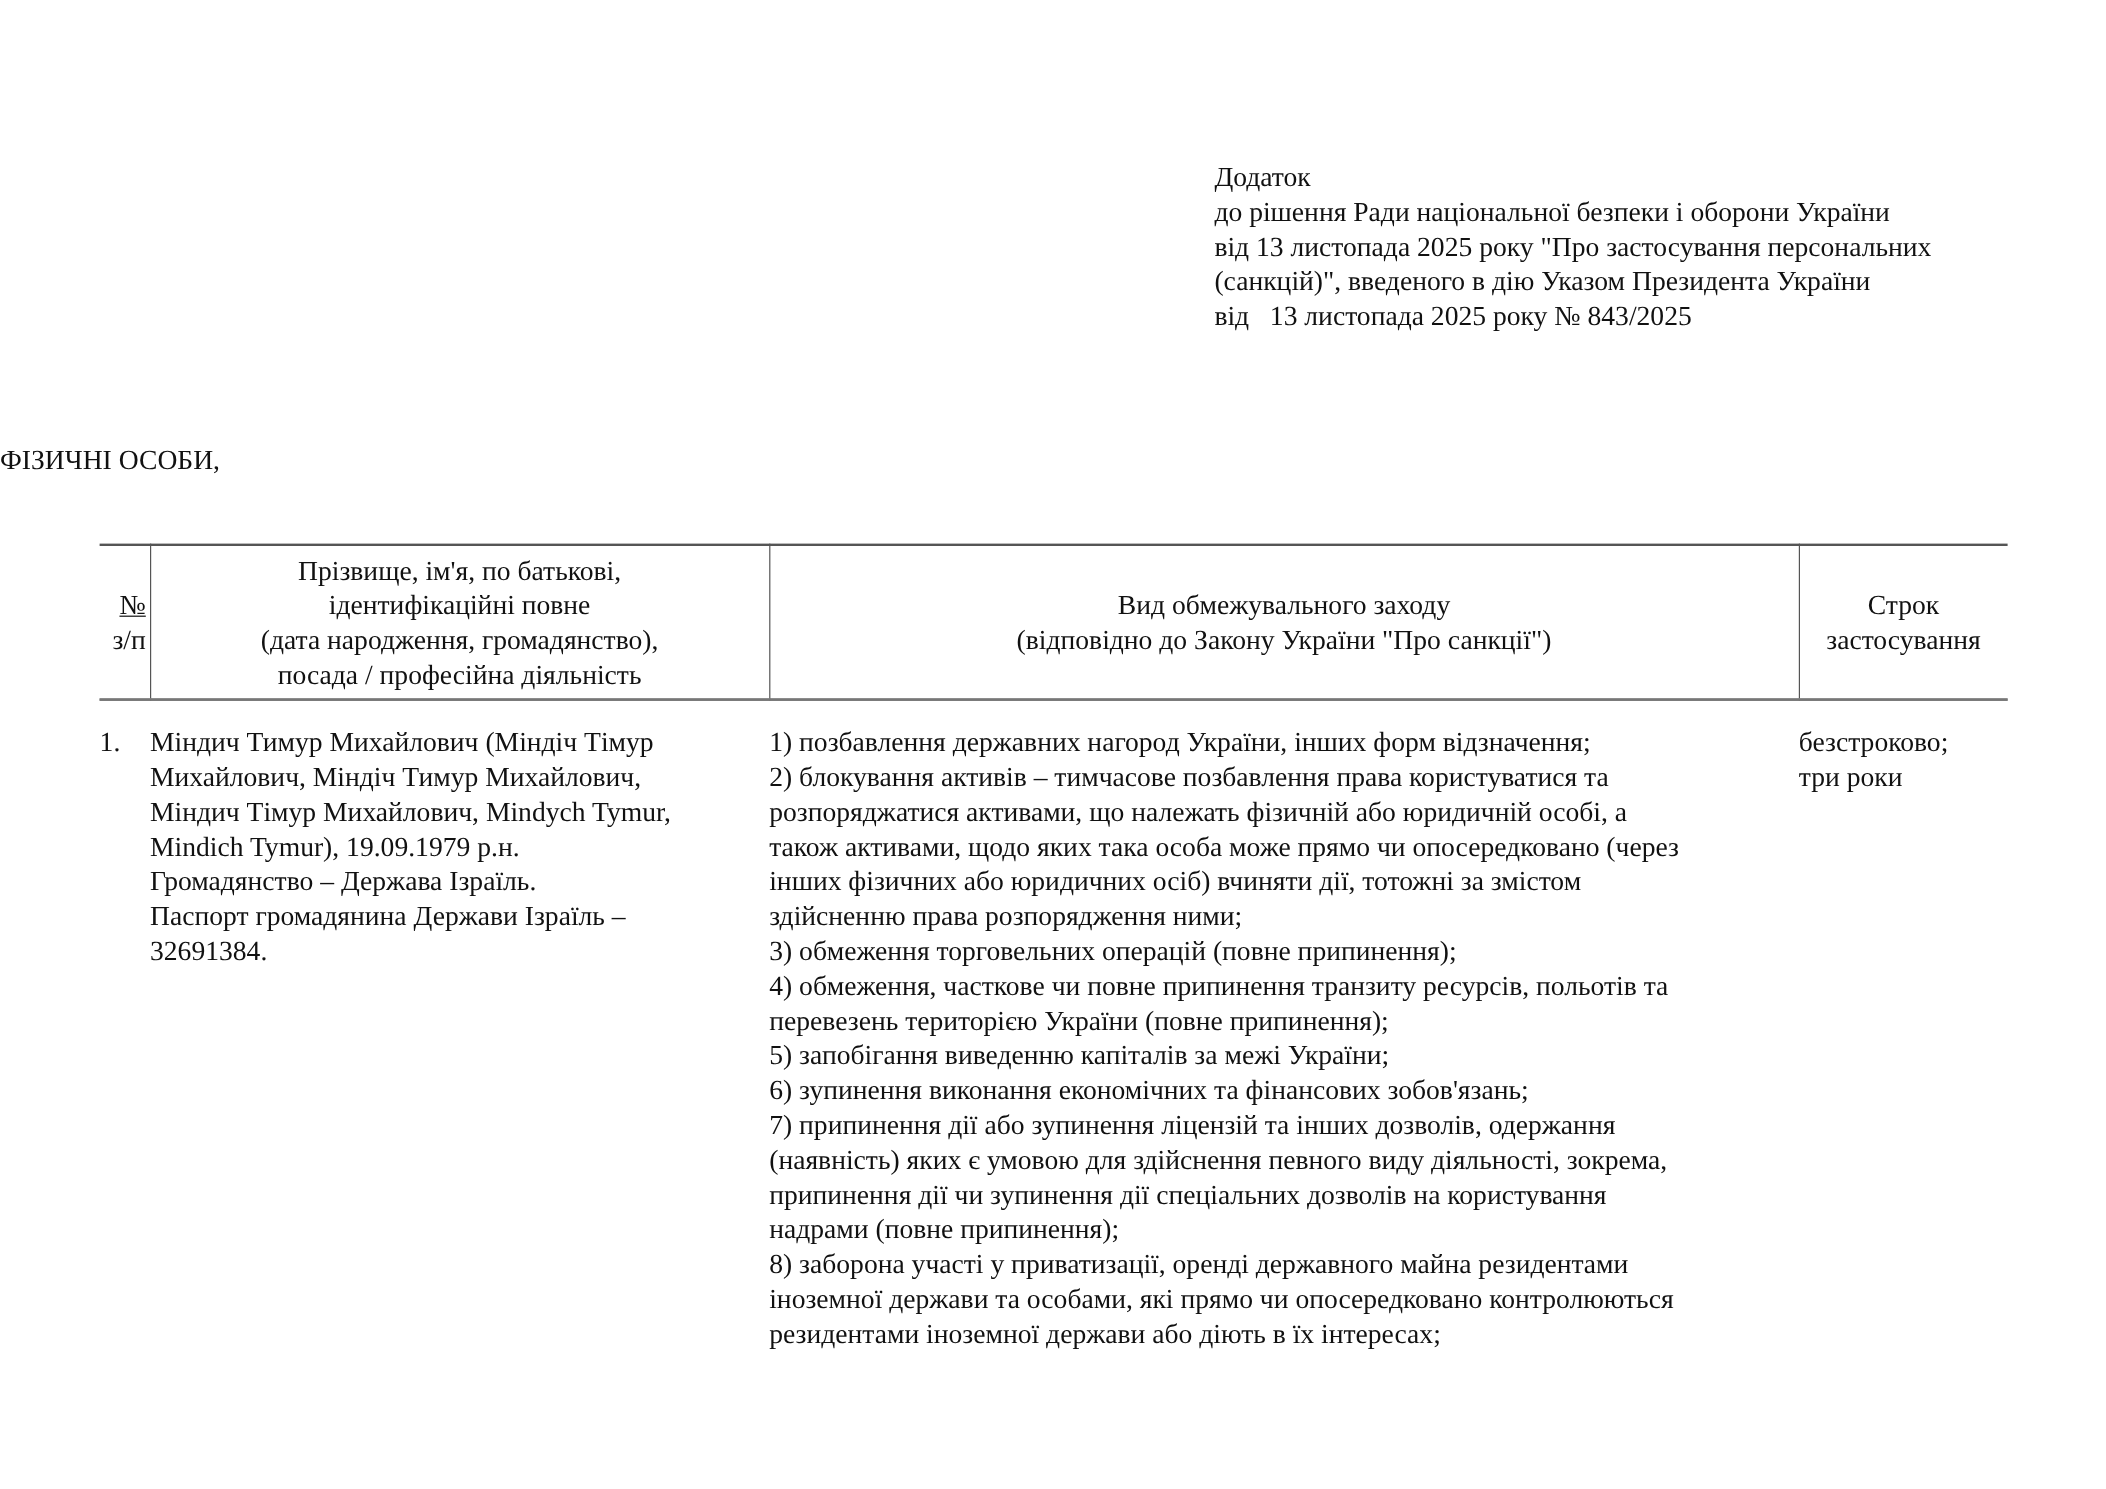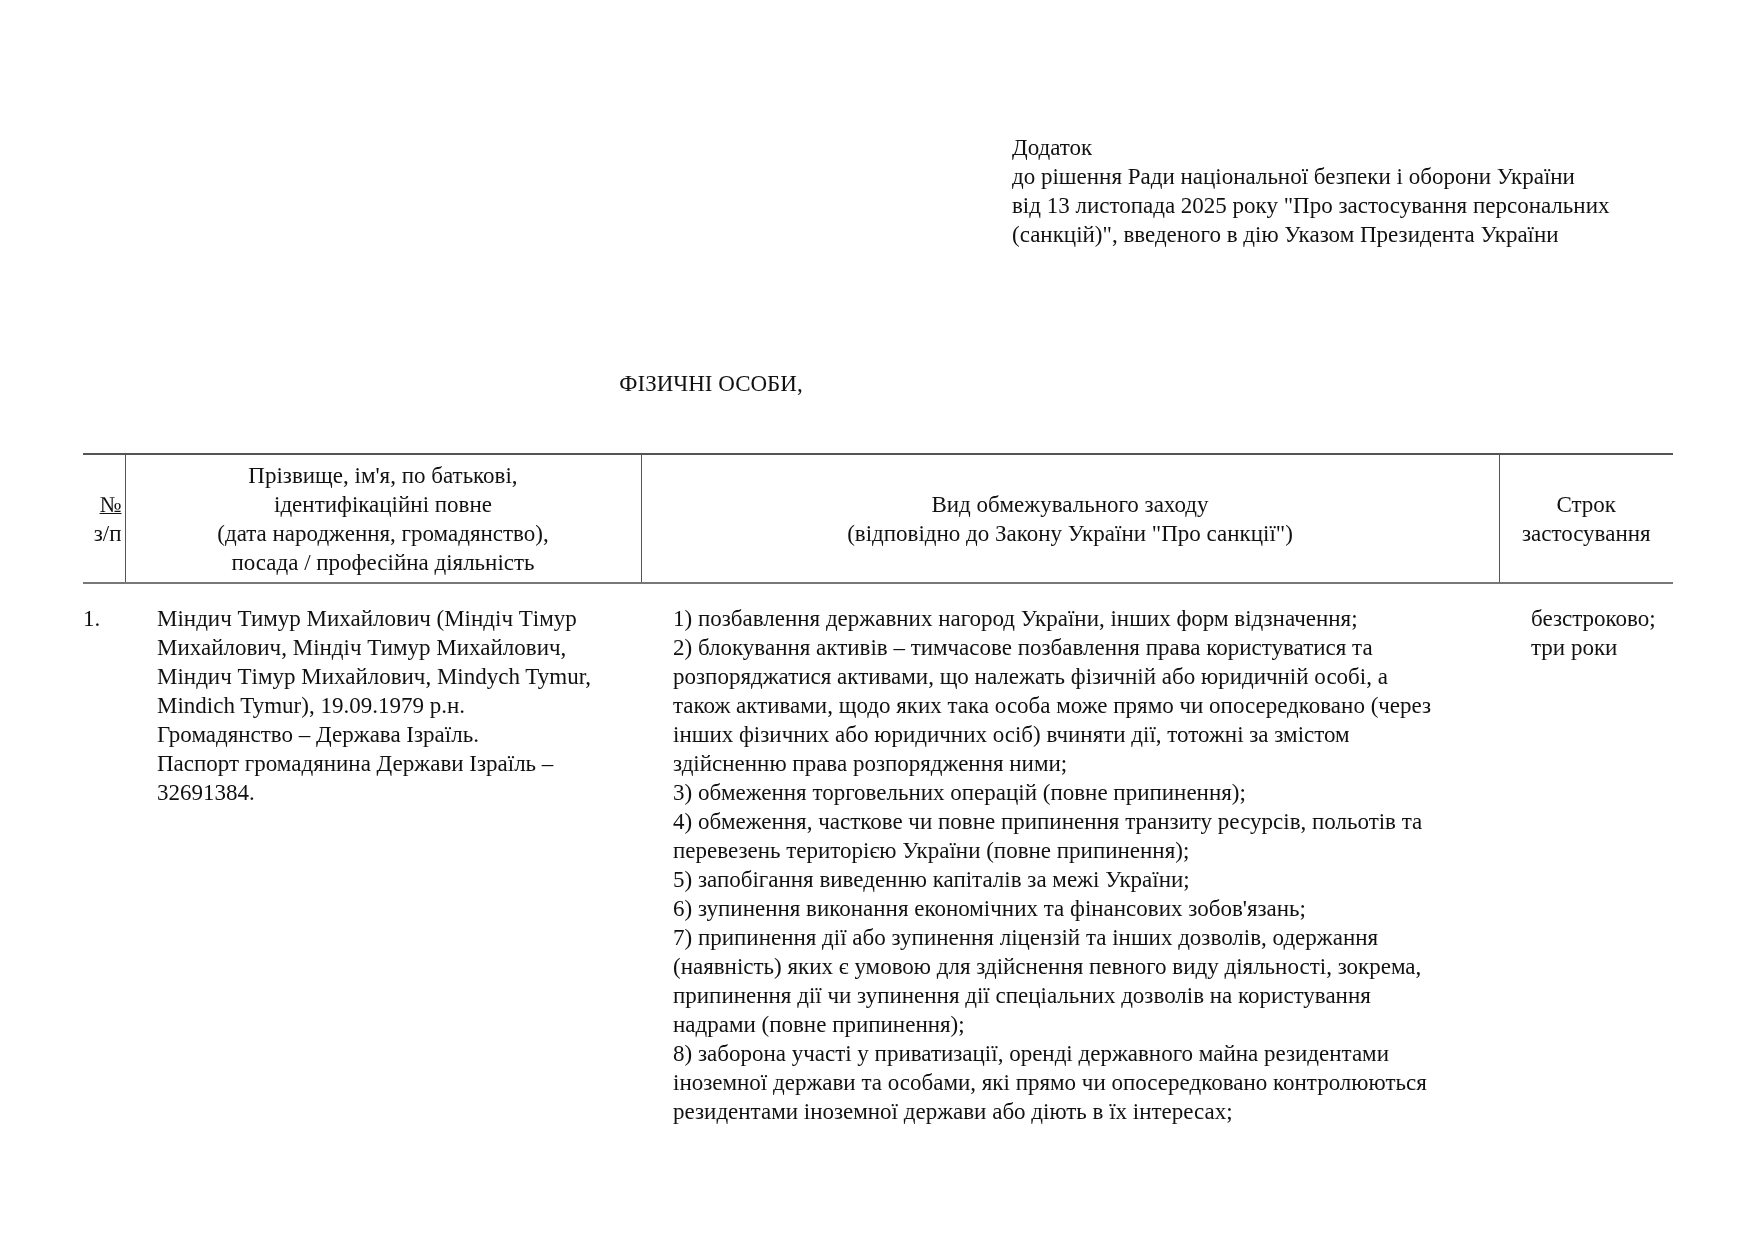--- a/index.html
+++ b/index.html
@@ -26,21 +26,21 @@
     }
     .appendix-block .line {
       display: block;
       white-space: pre;
     }
     .doc-title {
       position: absolute;
       left: 0;
       width: 1422px;
       top: 369px;
-      text-align: center;
+      text-align: left;
     }
     .doc-title .line { display: block; }
 
     table.sanctions {
       position: absolute;
       left: 83px;
       top: 453px;
       width: 1590px;
       border-collapse: collapse;
       table-layout: fixed;
@@ -70,30 +70,31 @@
     col.c3 { width: 858px; }
     col.c4 { width: 174px; }
 
     table.sanctions tbody td {
       padding-top: 20px;
     }
     td.num-cell { padding-left: 6px; }
     td.person-cell { padding-left: 7px; padding-right: 6px; }
     td.measures-cell { padding-left: 8px; padding-right: 6px; }
     td.term-cell { padding-left: 8px; }
-    .person-line, .measure-line, .term-line { display: block; white-space: nowrap; margin-left: 32px; }
+    .person-line, .measure-line, .term-line { display: block; white-space: nowrap; }
   </style>
 </head>
 <body>
 
 <div class="appendix-block">
   <span class="line">Додаток</span>
   <span class="line">до рішення Ради національної безпеки і оборони України</span>
   <span class="line">від 13 листопада 2025 року "Про застосування персональних</span>
   <span class="line">(санкцій)", введеного в дію Указом Президента України</span>
+  <span class="line">від   13 листопада 2025 року № 843/2025</span>
 </div>
 
 <div class="doc-title">
   <span class="line">ФІЗИЧНІ ОСОБИ,</span>
 </div>
 
 <table class="sanctions">
   <colgroup>
     <col class="c1">
       <col class="c2">

